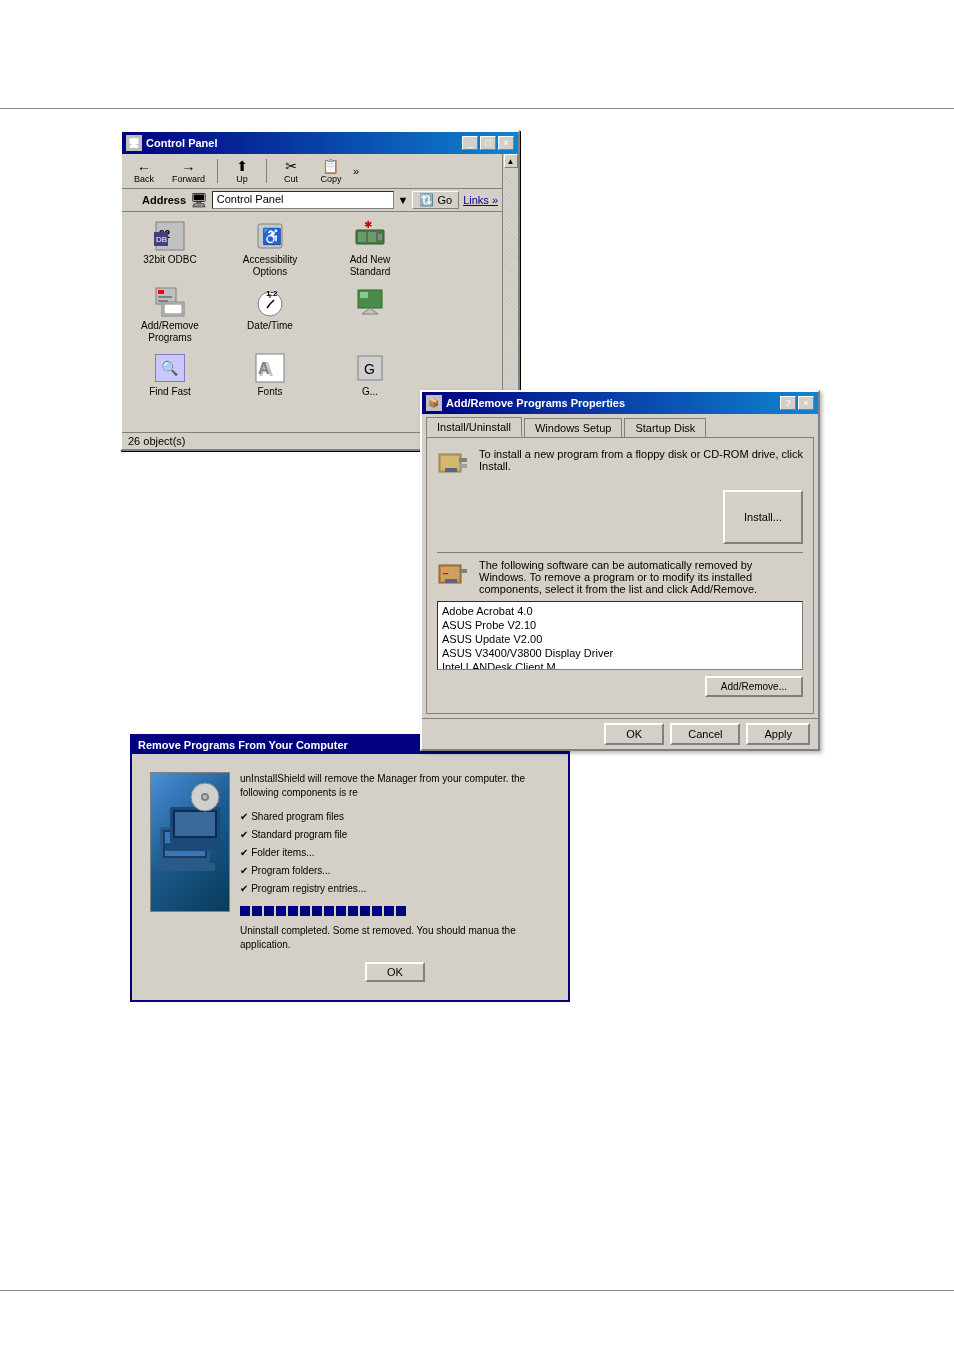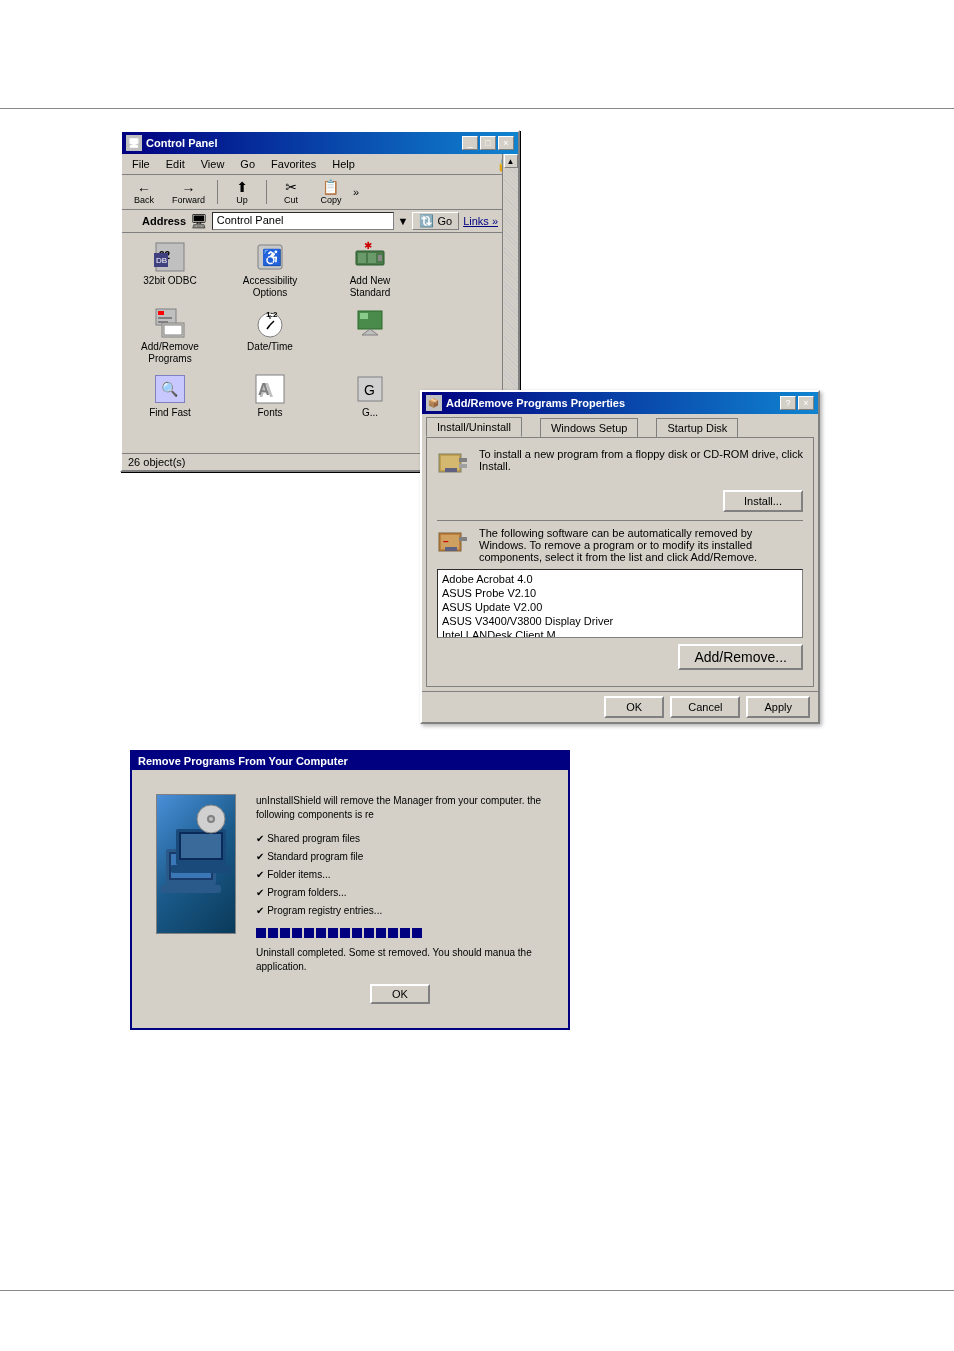--- a/index.html
+++ b/index.html
@@ -253,21 +253,21 @@
       border-right-color: #808080;
       border-bottom-color: #808080;
       box-shadow: 2px 2px 4px rgba(0,0,0,0.3);
       z-index: 10;
     }
 
     
     .tabs-row {
       display: flex;
       padding: 4px 4px 0;
-      gap: 18px;
+      gap: 2px;
     }
     .tab {
       padding: 3px 10px;
       font-size: 11px;
       cursor: pointer;
       background: #d4d0c8;
       border: 1px solid #808080;
       border-bottom: none;
       position: relative;
     }
@@ -297,21 +297,21 @@
       font-size: 22px;
       flex-shrink: 0;
     }
     .install-text {
       font-size: 11px;
       flex: 1;
     }
     .install-btn {
       display: block;
       margin-left: auto;
-      padding: 3px 14px;
+      padding: 19px 14px;
       font-size: 11px;
       background: #d4d0c8;
       border: 2px solid #fff;
       border-right-color: #808080;
       border-bottom-color: #808080;
       cursor: pointer;
       min-width: 80px;
     }
 
     .divider-line {
@@ -345,21 +345,21 @@
       cursor: pointer;
     }
 
     .addremove-btn-row {
       display: flex;
       justify-content: flex-end;
       margin-bottom: 6px;
     }
     .addremove-btn {
       padding: 3px 14px;
-      font-size: 14px;
+      font-size: 10px;
       background: #d4d0c8;
       border: 2px solid #fff;
       border-right-color: #808080;
       border-bottom-color: #808080;
       cursor: pointer;
     }
 
     .bottom-btn-row {
       display: flex;
       justify-content: flex-end;
@@ -374,39 +374,39 @@
       border: 2px solid #fff;
       border-right-color: #808080;
       border-bottom-color: #808080;
       cursor: pointer;
       min-width: 60px;
     }
 
     
     .remove-window {
       position: absolute;
-      top: 750px;
+      top: 734px;
       left: 130px;
       width: 440px;
       background: #000080;
       border: 2px solid #000080;
       z-index: 5;
     }
     .remove-titlebar {
       background: #000080;
       color: #fff;
       font-size: 11px;
       font-weight: bold;
       padding: 3px 6px;
     }
     .remove-content {
       background: #d4d0c8;
-      padding: 24px;
-      display: flex;
-      gap: 20px;
+      padding: 18px;
+      display: flex;
+      gap: 10px;
     }
     .remove-left-img {
       width: 80px;
       height: 140px;
       background: linear-gradient(135deg, #4a90d9 0%, #1a5a8a 50%, #0a3a5a 100%);
       border: 1px solid #808080;
       flex-shrink: 0;
       display: flex;
       align-items: center;
       justify-content: center;
@@ -475,29 +475,20 @@
       <span class="titlebar-icon">🖥</span>
       <span>Control Panel</span>
     </div>
     <div class="titlebar-buttons">
       <div class="titlebar-btn">_</div>
       <div class="titlebar-btn">□</div>
       <div class="titlebar-btn">×</div>
     </div>
   </div>
 
-  <div class="menu-bar">
-    <span class="menu-item">File</span>
-    <span class="menu-item">Edit</span>
-    <span class="menu-item">View</span>
-    <span class="menu-item">Go</span>
-    <span class="menu-item">Favorites</span>
-    <span class="menu-item">Help</span>
-    <span style="margin-left: auto; font-size: 14px;">🔒</span>
-  </div>
 
   <div class="toolbar">
     <div class="toolbar-btn">
       <span class="btn-icon">←</span>
       <span>Back</span>
     </div>
     <div class="toolbar-btn">
       <span class="btn-icon">→</span>
       <span>Forward</span>
     </div>

